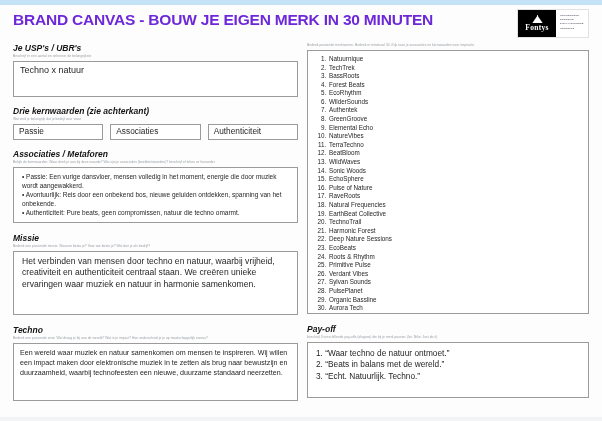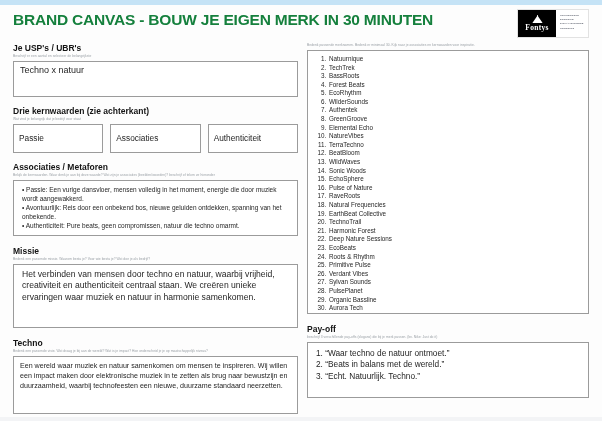--- a/index.html
+++ b/index.html
@@ -41,21 +41,21 @@
     right: 13px;
     height: 30px;
   }
   .main-title {
     position: absolute;
     left: 0;
     top: 2px;
     font-size: 15.5px;
     font-weight: bold;
     letter-spacing: -0.2px;
-    color: #15803d;
+    color: #6d28d9;
     white-space: nowrap;
   }
   .logo {
     position: absolute;
     right: 0;
     top: 0;
     width: 72px;
     height: 29px;
     border: 1px solid #e2e2e2;
     background: #ffffff;
@@ -109,20 +109,21 @@
   .col-left  { left: 13px;  width: 285px; }
   .col-right { left: 307px; width: 282px; }
 
   .section { margin-bottom: 0; }
   .sec-title {
     font-size: 8.5px;
     font-weight: bold;
     color: #141414;
     line-height: 10px;
     margin-bottom: 1px;
+    font-style: italic;
   }
   .sec-hint {
     font-size: 3.3px;
     line-height: 4.4px;
     color: #9aa0a6;
     margin-bottom: 2.5px;
     letter-spacing: 0.05px;
   }
   .box {
     border: 1px solid #9b9b9b;
@@ -138,21 +139,21 @@
   
   .usp-box { height: 36px; font-size: 9px; }
   .usp-box .val { font-size: 9px; }
 
   .kern-row {
     display: flex;
     gap: 7px;
   }
   .kern-box {
     flex: 1;
-    height: 29px;
+    height: 16px;
     display: flex;
     align-items: center;
     font-size: 8.3px;
     padding: 0 5px;
   }
 
   .assoc-box {
     height: 56px;
     padding: 4px 5px;
     font-size: 6.5px;

